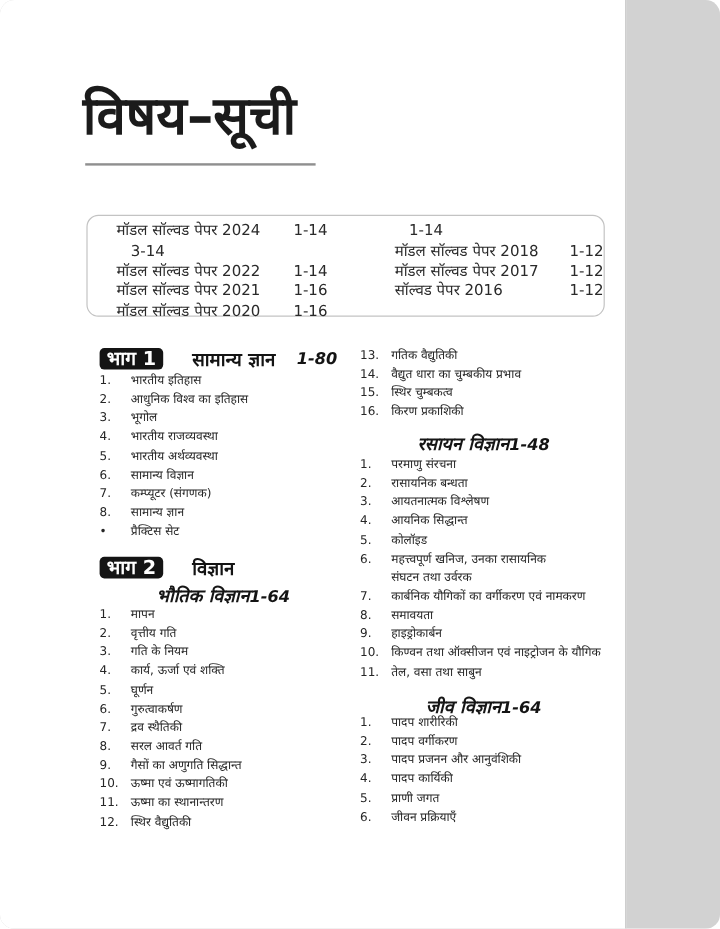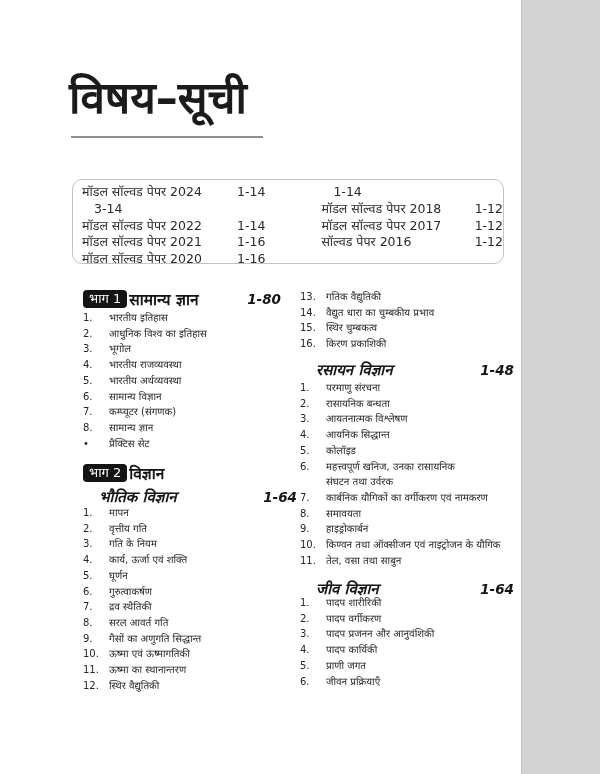--- a/index.html
+++ b/index.html
@@ -2,66 +2,67 @@
 <html style="--background: #d2d2d2; --page_bg: #ffffff; --badge_bg: #141414; --box_border: #c3c3c3; --underline: #8f8f8f; --text: #262626;"><head>
 <meta charset="utf-8">
 <style>
   * { margin:0; padding:0; box-sizing:border-box; }
   html,body { width:600px; height:774px; }
   .canvas {
     position:relative; width:600px; height:774px;
     background:var(--background,#d2d2d2);
     font-family:"DejaVu Sans", sans-serif;
     overflow:hidden;
+    border-radius:12px;
   }
   .page {
     position:absolute; left:0; top:0; width:522px; height:774px;
     background:var(--page_bg,#ffffff);
     border-right:1px solid #c2c2c2;
   }
   .page-title {
     position:absolute; left:69px; top:70px;
     font-size:44px; font-weight:bold; color:#1b1b1b;
     line-height:1.25; white-space:nowrap;
   }
   .title-underline {
     position:absolute; left:71px; top:136px; width:192px; height:2px;
     background:var(--underline,#8f8f8f);
   }
   .papers-box {
     position:absolute; left:72px; top:179px; width:432px; height:85px;
     border:1px solid var(--box_border,#c3c3c3); border-radius:10px;
-    display:flex; padding:4px 0 0 9px; background:#fff;gap:34px;
+    display:flex; padding:4px 0 0 24px; background:#fff;gap:34px;
   }
   .papers-col { display:flex; flex-direction:column; }
   .papers-col-left  { width:198px; margin-right:22px; }
   .papers-col-right { width:196px; }
   .paper-row {
     display:flex; justify-content:space-between;
     line-height:16.8px; font-size:12.5px; color:#2a2a2a; white-space:nowrap;
   }
   .paper-pages { margin-left:12px; }
 
   .col { position:absolute; top:0; height:774px; }
   .col-left  { left:83px;  width:198px; }
   .col-right { left:300px; width:210px; }
   .col-right .sub-head { padding-right:12px; }
 
   .part-head { position:absolute; left:0; width:100%; display:flex; align-items:center; }
   .badge {
     background:var(--badge_bg,#141414); color:#fff;
-    font-size:13px; font-weight:normal; border-radius:4px;
-    padding:2px 6px 3px; line-height:13px; margin-right:2px; white-space:nowrap;
+    font-size:16px; font-weight:bold; border-radius:4px;
+    padding:2px 6px 3px; line-height:13px; margin-right:24px; white-space:nowrap;
   }
   .part-title { font-size:15.5px; font-weight:bold; color:#141414; flex:1; white-space:nowrap; }
   .head-pages { font-size:13.5px; font-weight:bold; color:#141414;font-style:italic; }
 
   .sub-head {
-    position:absolute; left:16px; width:100%;
-    display:flex; justify-content:space-between; align-items:baseline;
+    position:absolute; left:4px; width:100%;
+    display:flex; justify-content:center; align-items:baseline;
   }
   .sub-title { font-size:15px; font-weight:bold; font-style:italic; color:#161616; white-space:nowrap; }
 
   .toc-list { position:absolute; left:0; width:100%; }
   .toc-item { display:flex; line-height:15.7px; font-size:10px; color:var(--text,#262626); }
   .toc-item .num { width:26px; flex-shrink:0; }
   .toc-item .txt { white-space:nowrap; }
   .txt-line2 { display:block; white-space:nowrap; }
 </style>
 </head>

